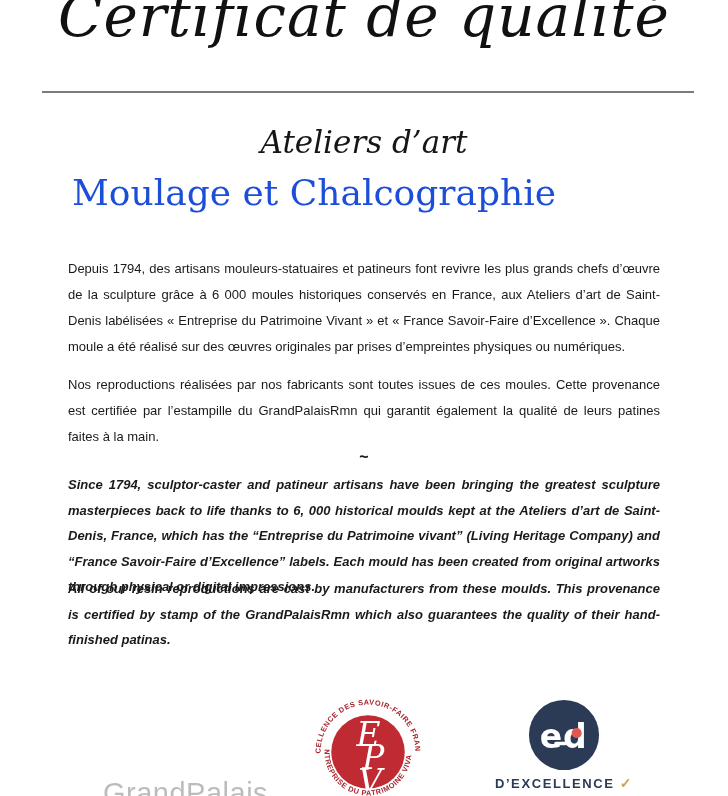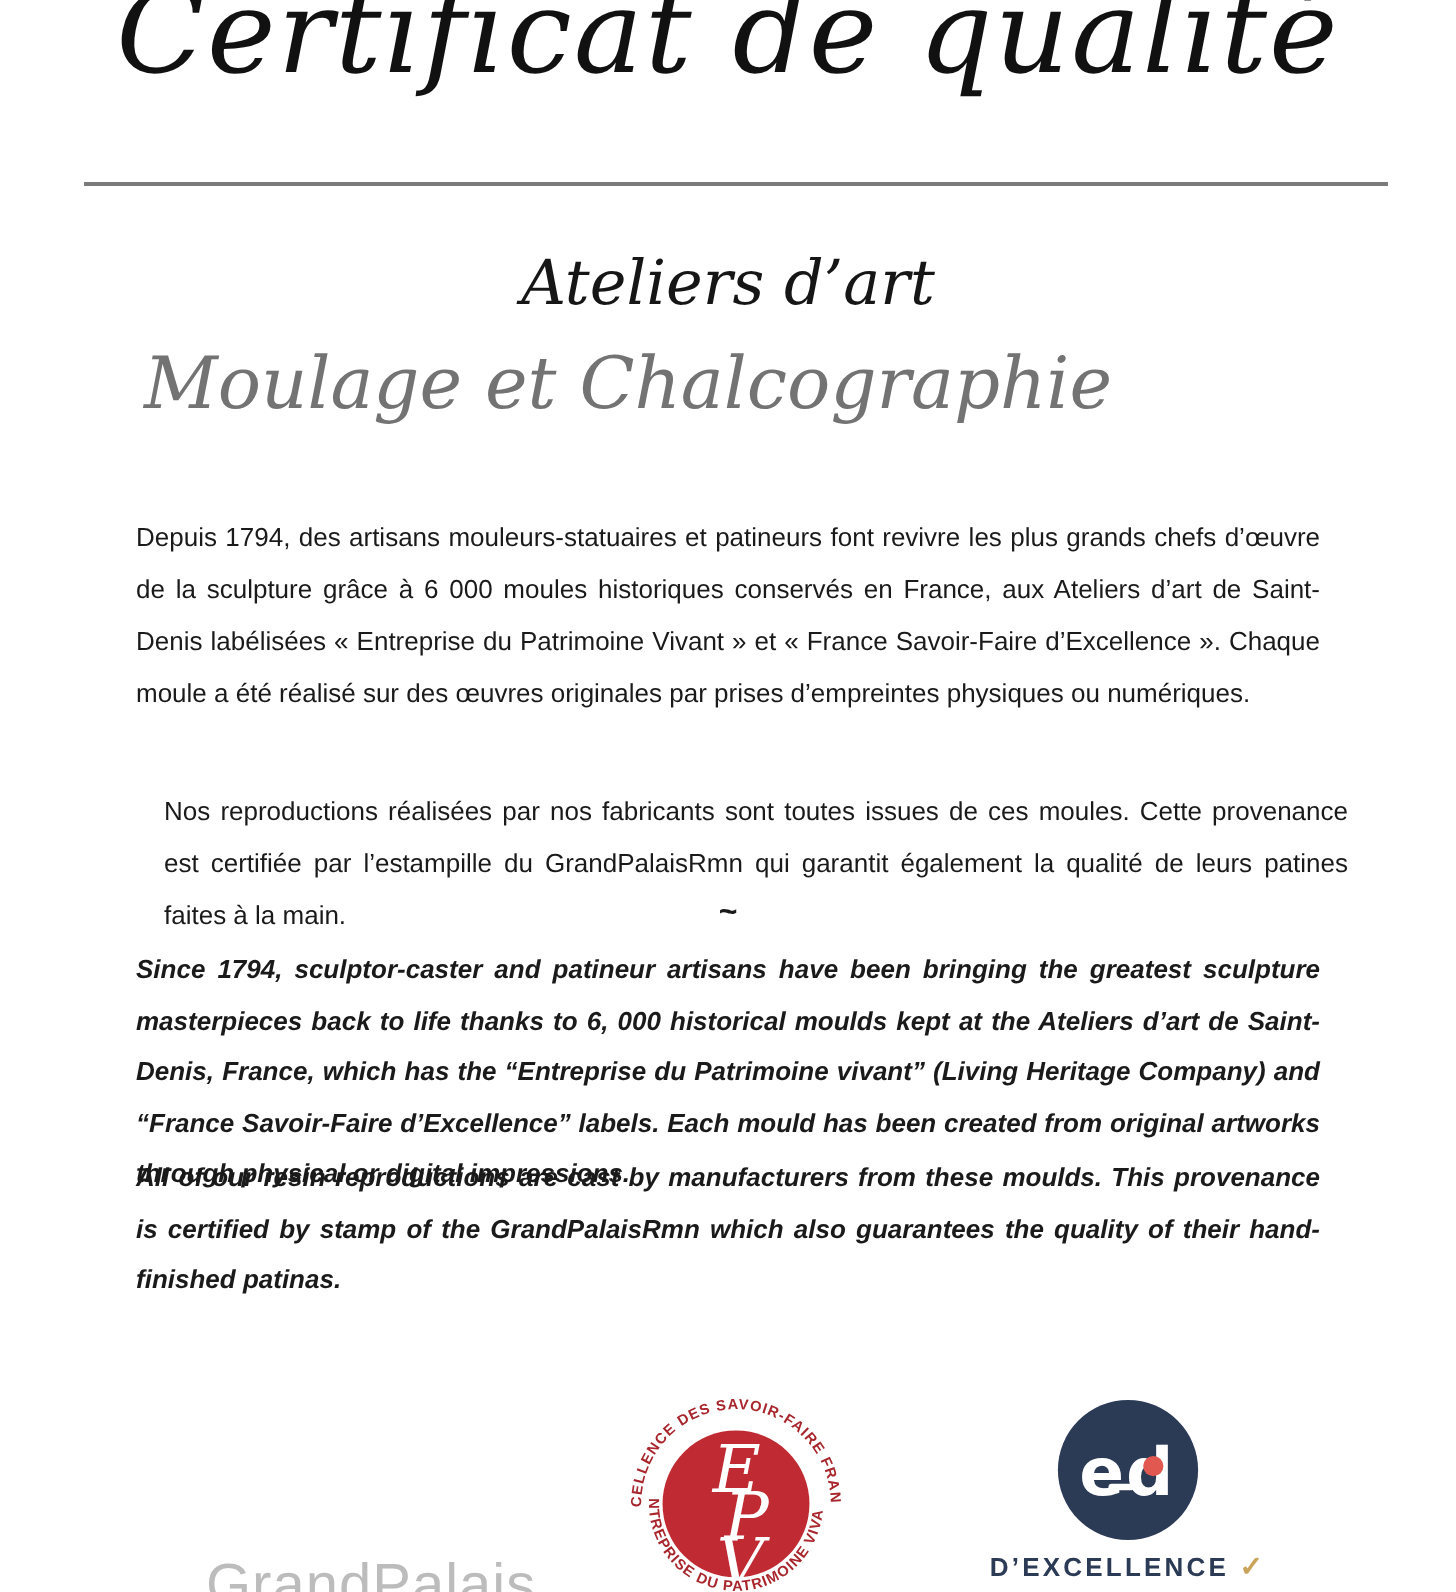--- a/index.html
+++ b/index.html
@@ -28,30 +28,30 @@
   .subtitle1 {
     position:absolute; top:124px; left:0; width:728px;
     text-align:center;
     font-family:"DejaVu Serif", serif;
     font-style:italic; font-size:31px; color:#161616;
   }
   .subtitle2 {
     position:absolute; top:172px; left:0; width:628px;
     text-align:center;
     font-family:"DejaVu Serif", serif;
-    font-style:italic; font-size:36px; color:#737373;
+    font-size:36px; color:#1d4ed8;
   }
   .body-text {
     position:absolute; left:68px; width:592px;
     font-size:13px; line-height:26px;
     text-align:justify;
     color:#1a1a1a;
   }
   .fr-p1 { top:256px; }
-  .fr-p2 { top:393px;margin-left:14px; }
+  .fr-p2 { top:372px; }
   .tilde {
     position:absolute; top:448px; left:0; width:728px;
     text-align:center; font-size:16px; font-weight:bold; color:#1a1a1a;
   }
   .en { font-style:italic; font-weight:600; line-height:25.5px; }
   .en-p1 { top:472px; }
   .en-p2 { top:576px; }
 
   
   .logo-gp {

